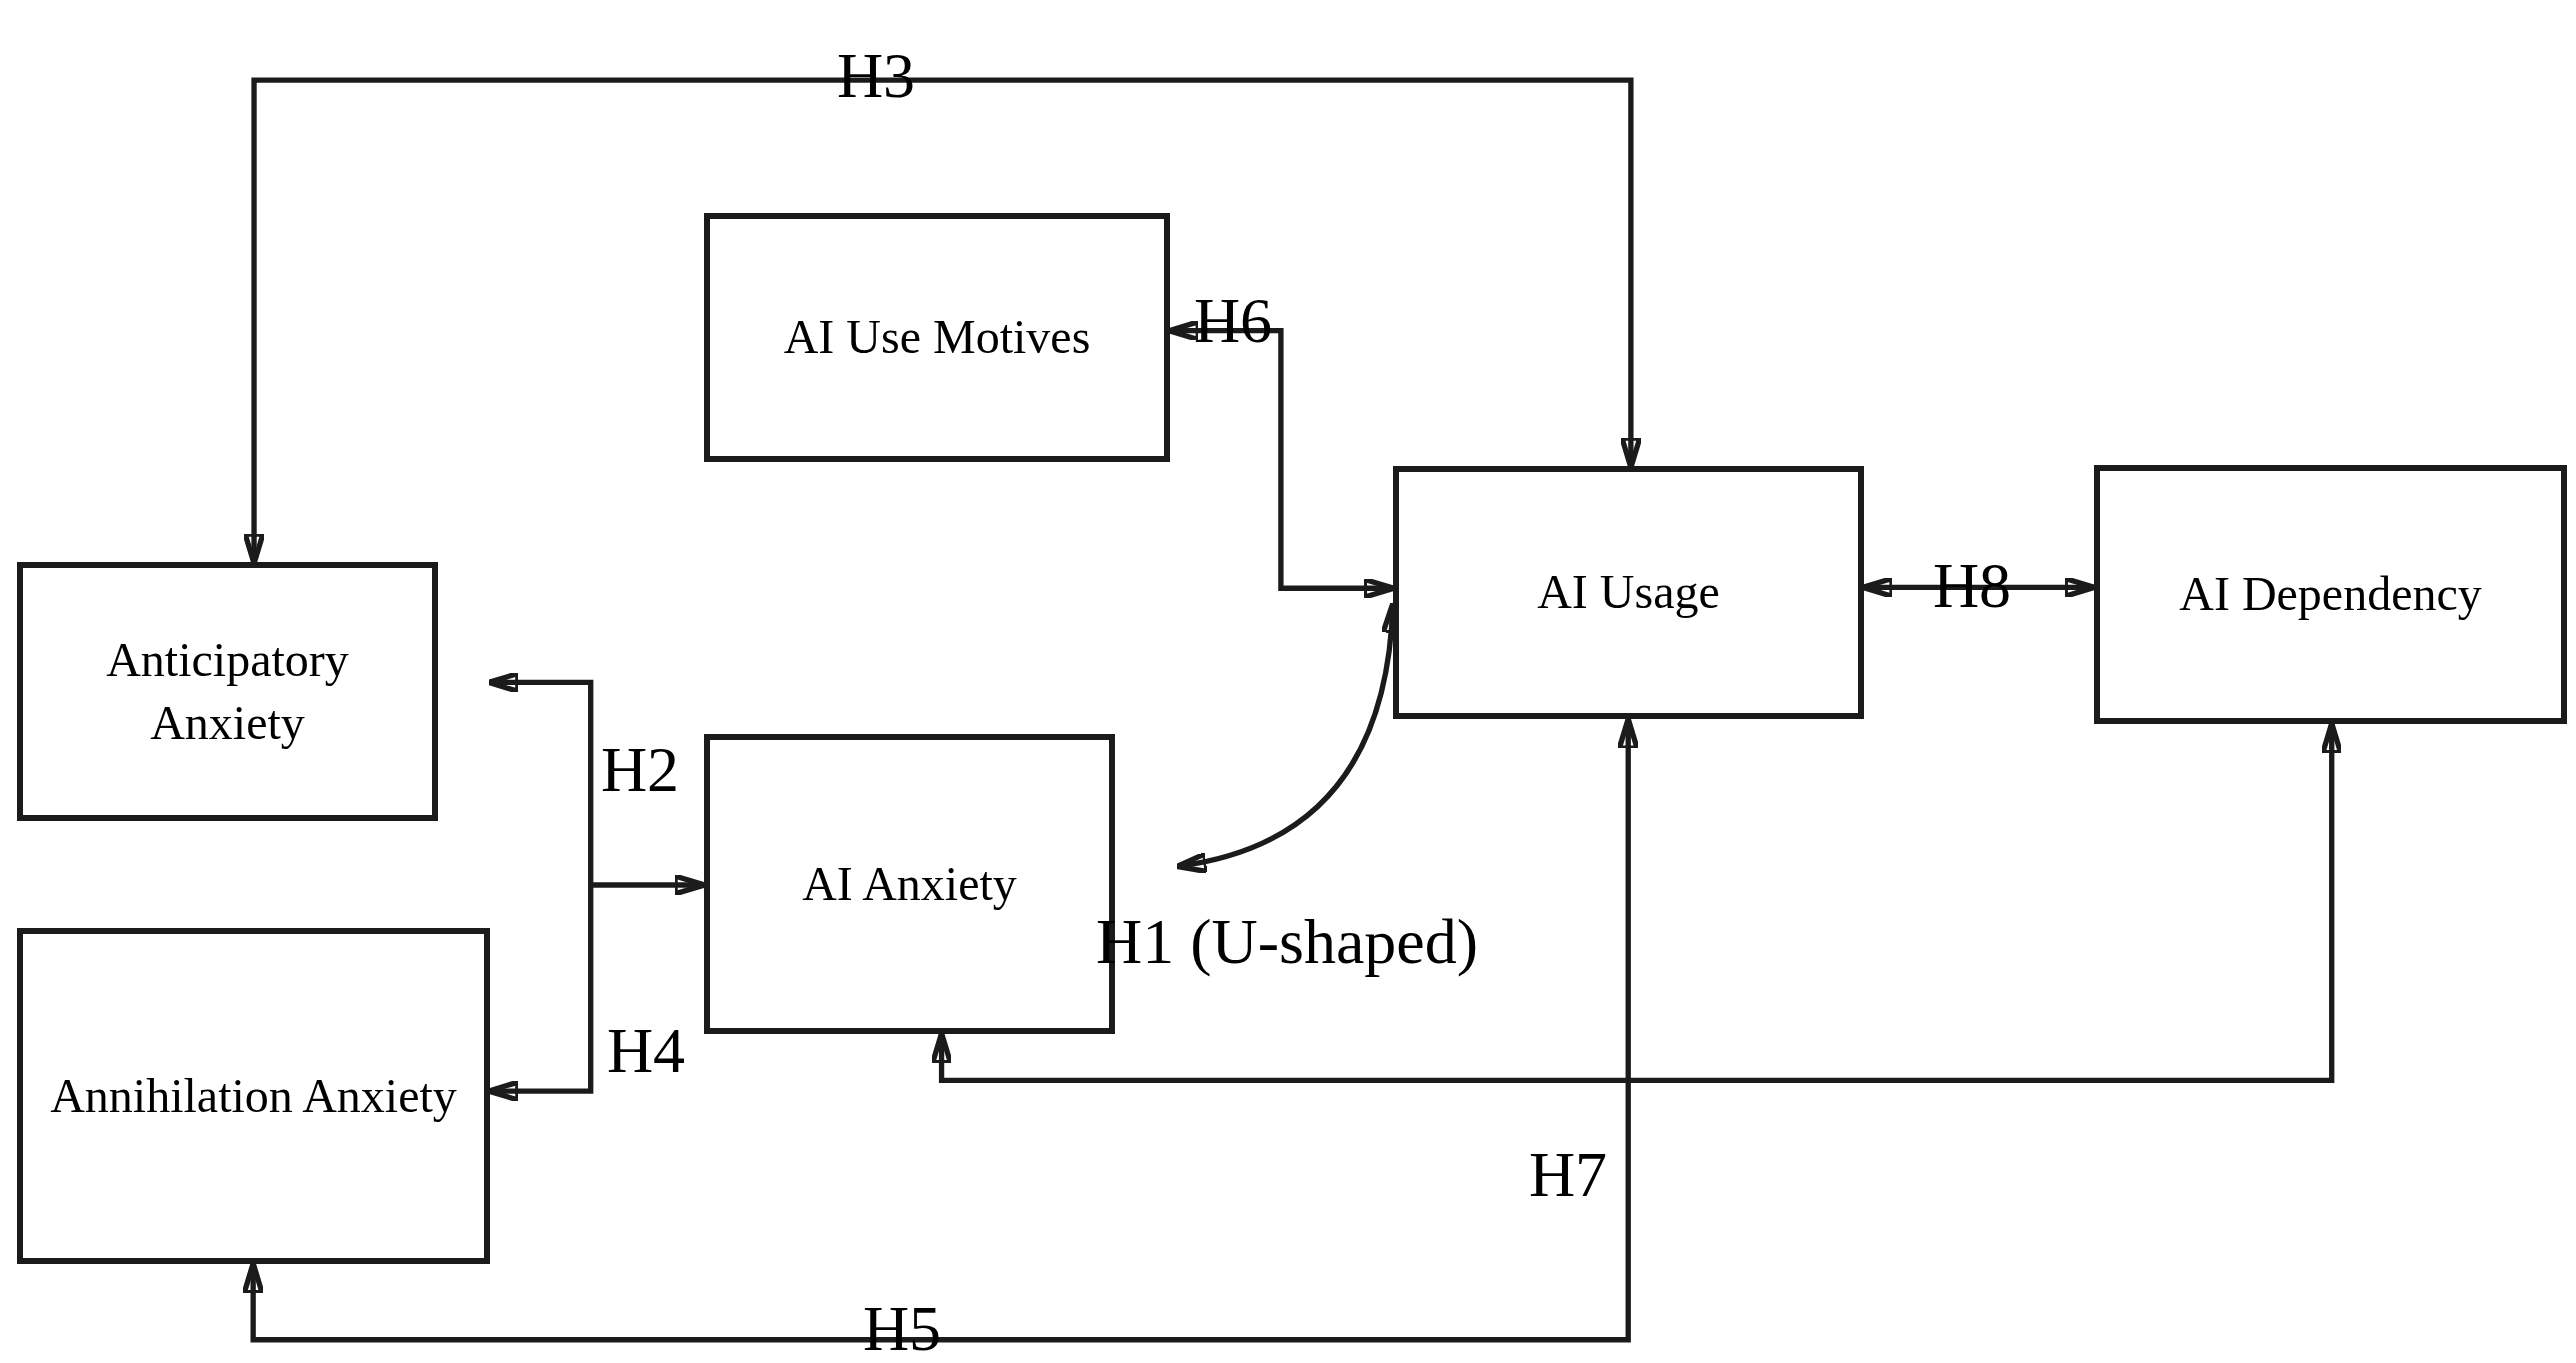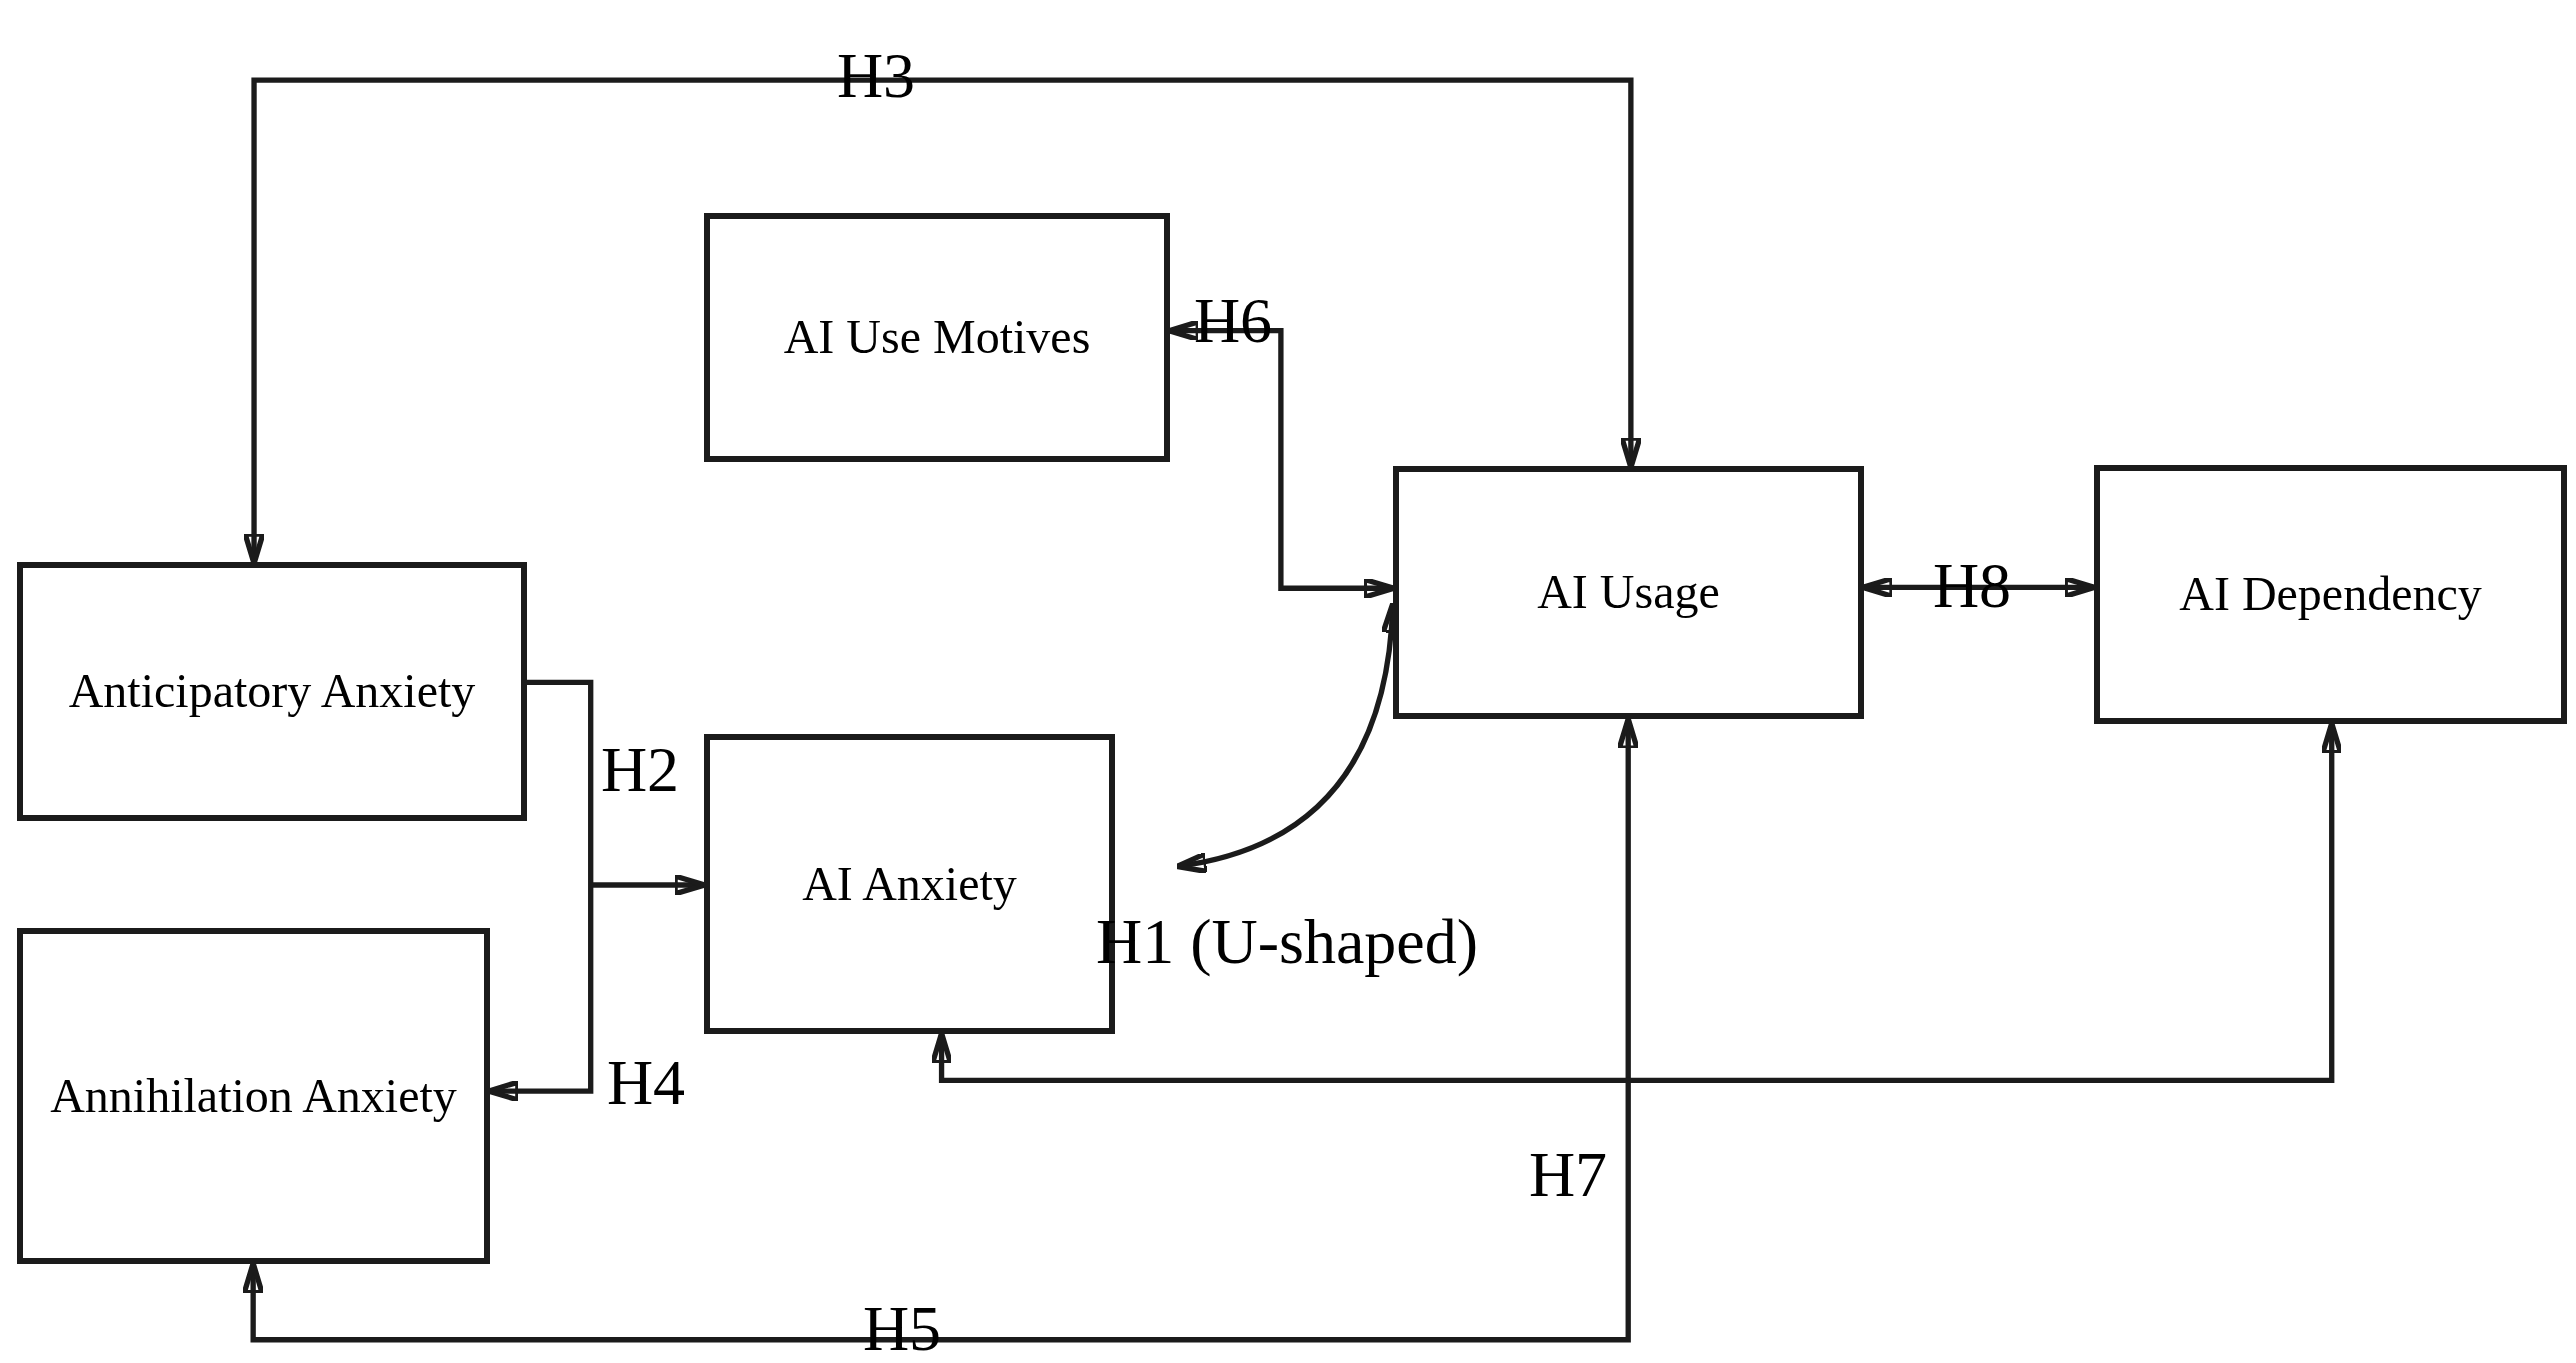--- a/index.html
+++ b/index.html
@@ -44,33 +44,33 @@
   .hlabel{
     position:absolute;
     transform:translate(-50%,-50%);
     font-size:64px;
     line-height:1;
     white-space:nowrap;
     background:transparent;
     margin-top:34px;
   }
   
-  #n-anticipatory{left:17px;  top:562px;  width:510px; height:259px;align-items:center;}
+  #n-anticipatory{left:17px;  top:562px;  width:421px; height:259px;align-items:center;}
   #n-annihilation{left:17px;  top:928px; width:473px; height:336px;}
   #n-motives     {left:704px; top:213px;  width:466px; height:249px;}
   #n-anxiety     {left:704px; top:734px;  width:411px; height:300px;}
   #n-usage       {left:1393px;top:466px;  width:471px; height:253px;}
   #n-dependency  {left:2094px;top:465px;  width:473px; height:259px;}
   
   #l-h3{left:876px;  top:42px;}
   #l-h6{left:1233px; top:287px;}
   #l-h8{left:1972px; top:552px;font-family:Liberation Serif, serif;}
   #l-h2{left:640px;  top:736px;}
   #l-h1{left:1287px; top:908px;}
-  #l-h4{left:646px;  top:1049px;}
+  #l-h4{left:646px;  top:1017px;}
   #l-h7{left:1568px; top:1141px;}
   #l-h5{left:902px; top:1295px;}
 </style>
 </head>
 <body>
 
 <div class="canvas">
 
   <svg class="edges-svg" viewBox="0 0 2900 1535" xmlns="http://www.w3.org/2000/svg">
     <defs>

